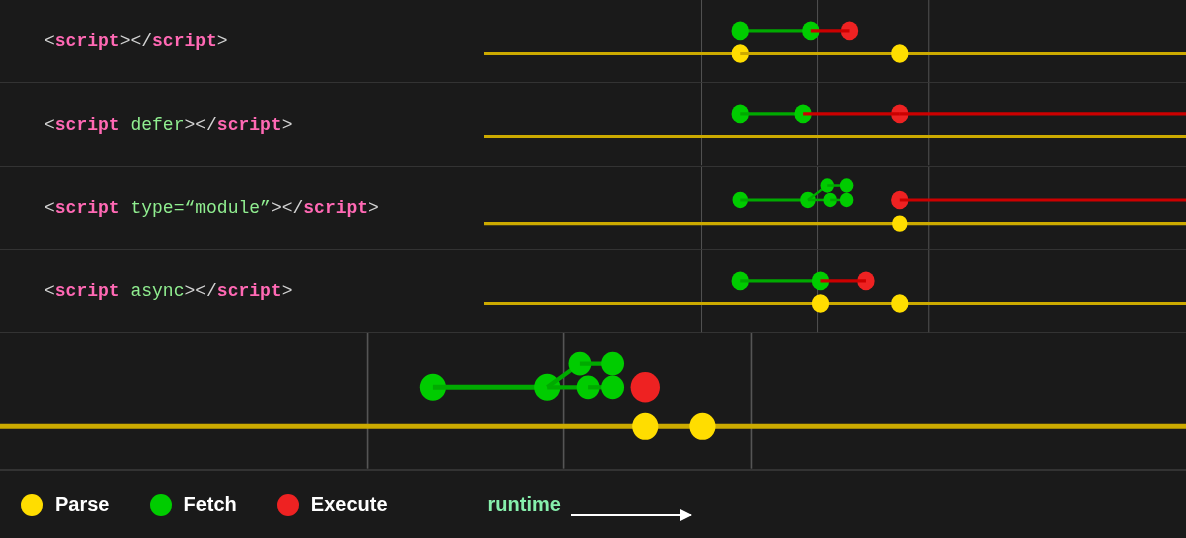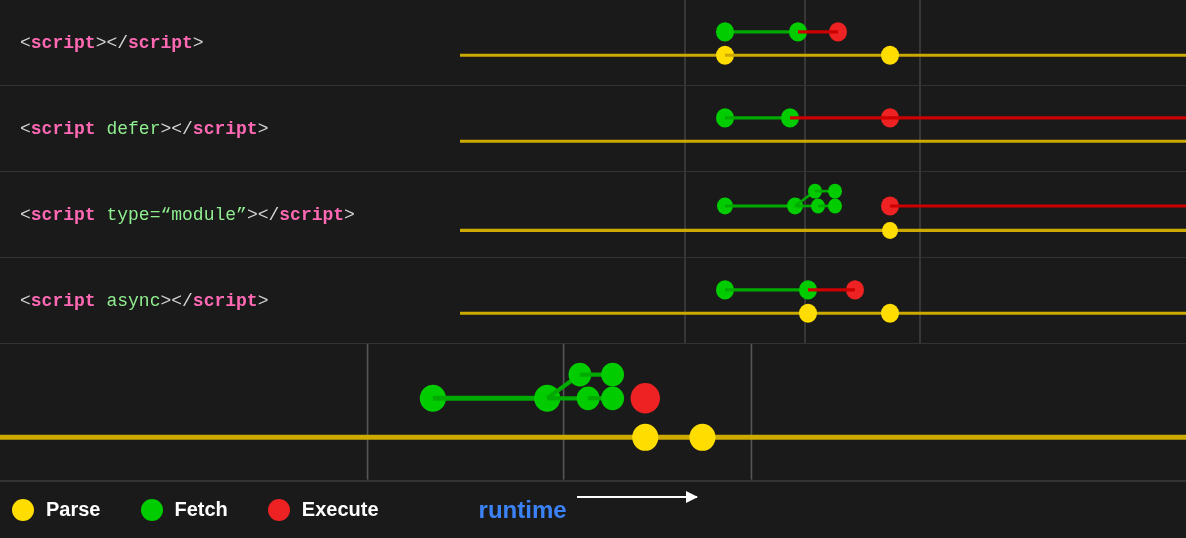--- a/index.html
+++ b/index.html
@@ -29,38 +29,39 @@
 
     .row:last-of-type {
       border-bottom: none;
     }
 
     .label {
       width: 460px;
       padding-left: 20px;
       font-size: 18px;
       flex-shrink: 0;
+      margin-left: 24px;
     }
 
     .tag-open { color: #d4d4d4; }
     .tag-name { color: #ff69b4; font-weight: bold; }
     .tag-attr { color: #90ee90; }
 
     .timeline-area {
       flex: 1;
       position: relative;
       height: 100%;
     }
 
     
     .legend-row {
       height: 75px;
       display: flex;
       align-items: center;
-      padding-left: 12px;
+      padding-left: 21px;
       border-top: 1px solid #333;
     }
 
     .legend-item {
       display: flex;
       align-items: center;
       margin-right: 40px;
     }
 
     .legend-dot {
@@ -71,27 +72,27 @@
     }
 
     .legend-label {
       color: white;
       font-size: 20px;
       font-weight: bold;
       font-family: Arial, sans-serif;
     }
 
     .runtime-label {
-      color: #3b82f6;
-      font-size: 24px;
+      color: #86efac;
+      font-size: 20px;
       font-weight: bold;
       font-family: Arial, sans-serif;
       margin-left: 60px;
       display: flex;
-      align-items: flex-start;
+      align-items: flex-end;
       gap: 10px;
     }
 
     .arrow-line {
       display: inline-block;
       width: 120px;
       height: 2px;
       background: white;
       position: relative;
       vertical-align: middle;

